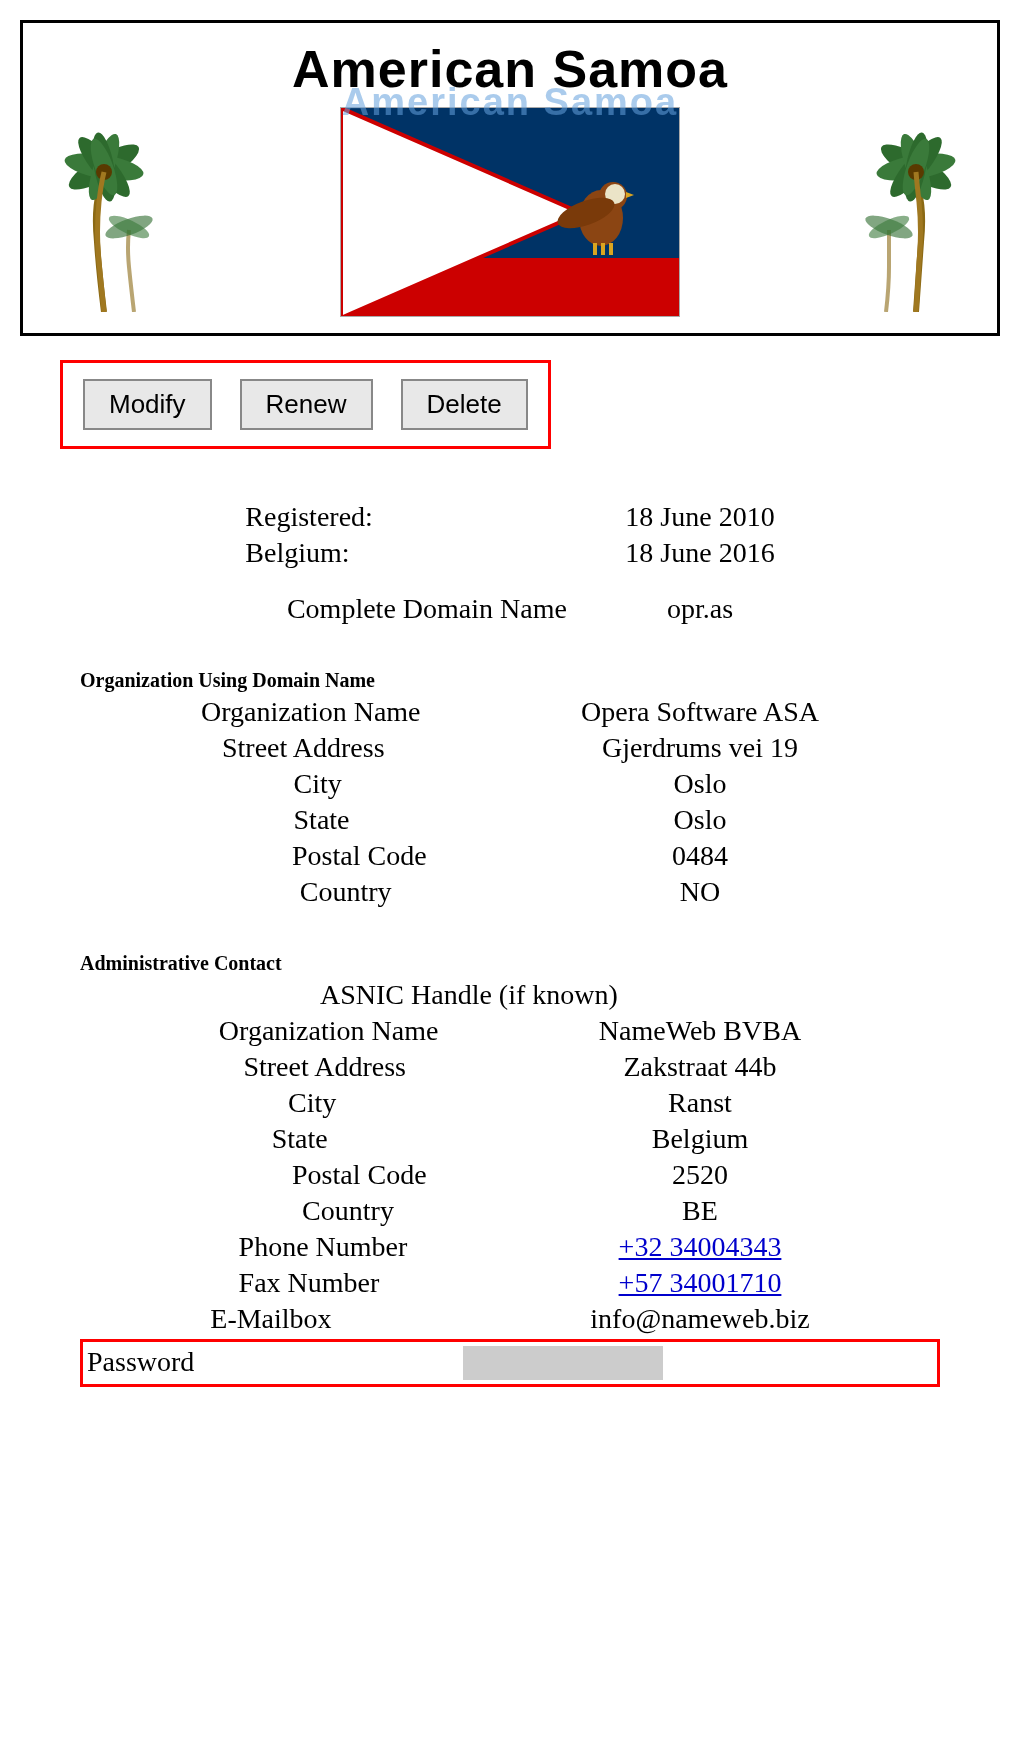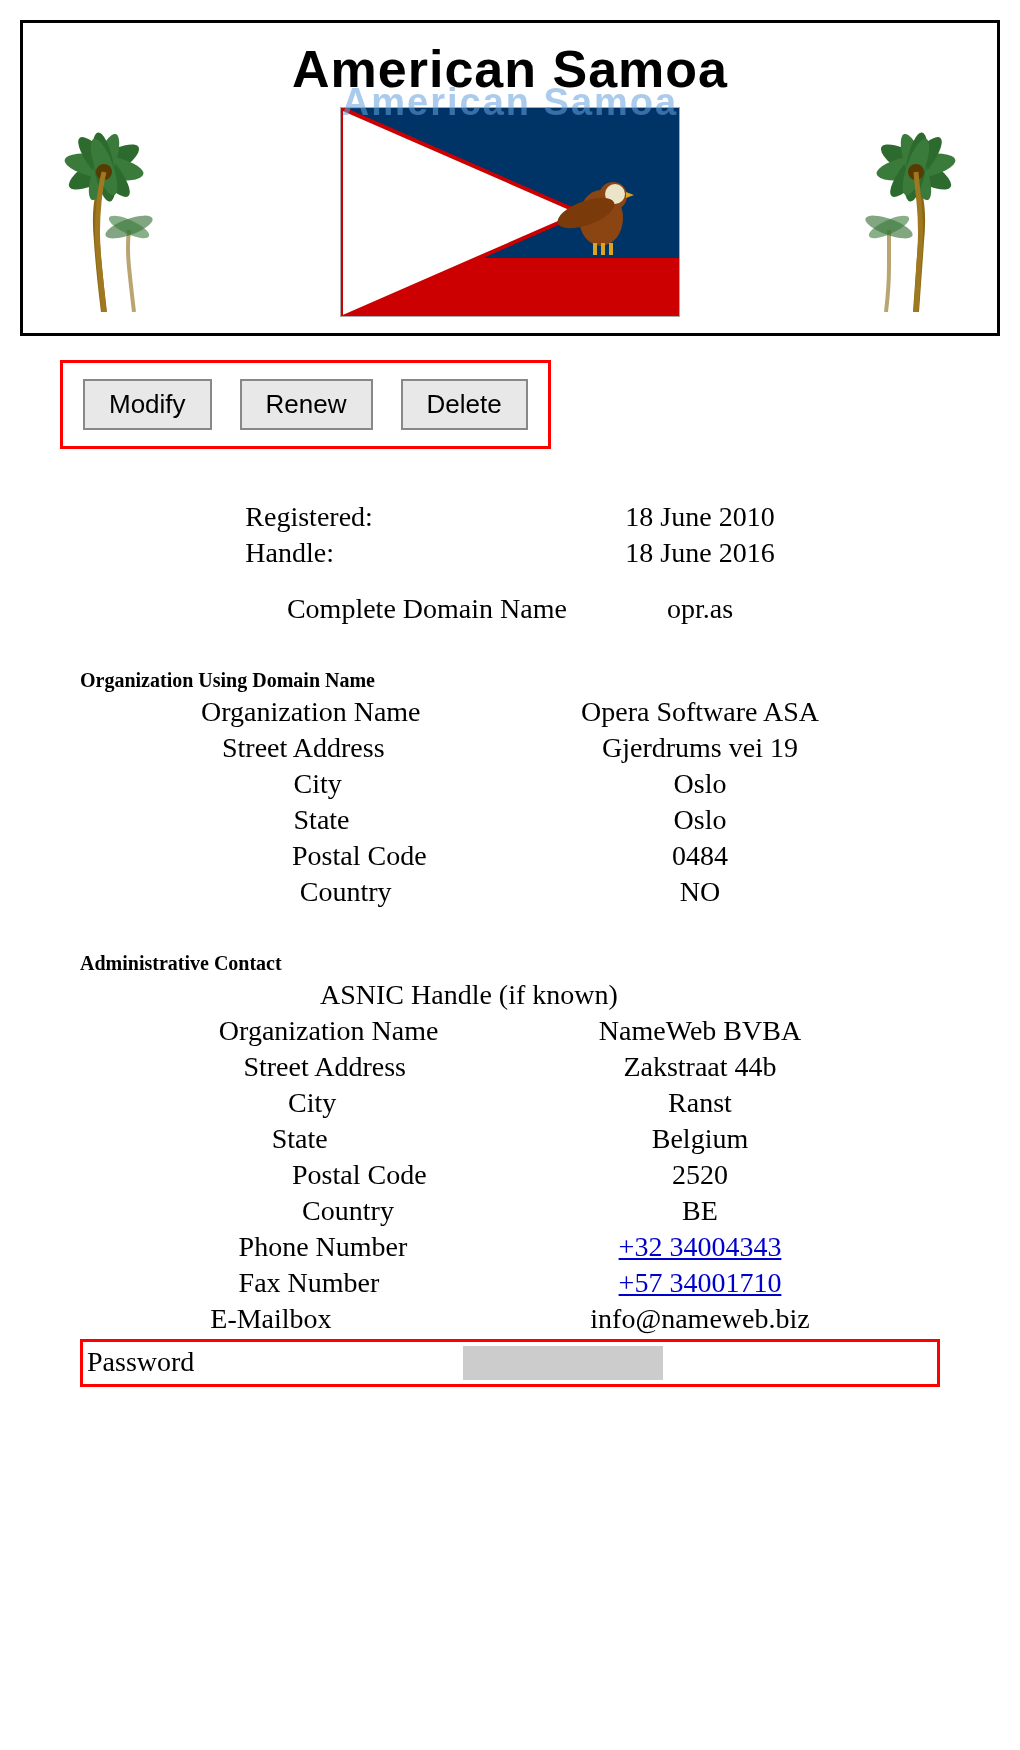--- a/index.html
+++ b/index.html
@@ -238,21 +238,21 @@
   
   <div class="info-section">
 
     <div class="spacer"></div>
 
     <div class="info-row">
       <span class="info-label">Registered:</span>
       <span class="info-value">18 June 2010</span>
     </div>
     <div class="info-row">
-      <span class="info-label">Handle:</span>
+      <span class="info-label">Belgium:</span>
       <span class="info-value">18 June 2016</span>
     </div>
 
     <div class="spacer"></div>
 
     <div class="info-row">
       <span class="info-label">Complete Domain Name</span>
       <span class="info-value">opr.as</span>
     </div>
 

